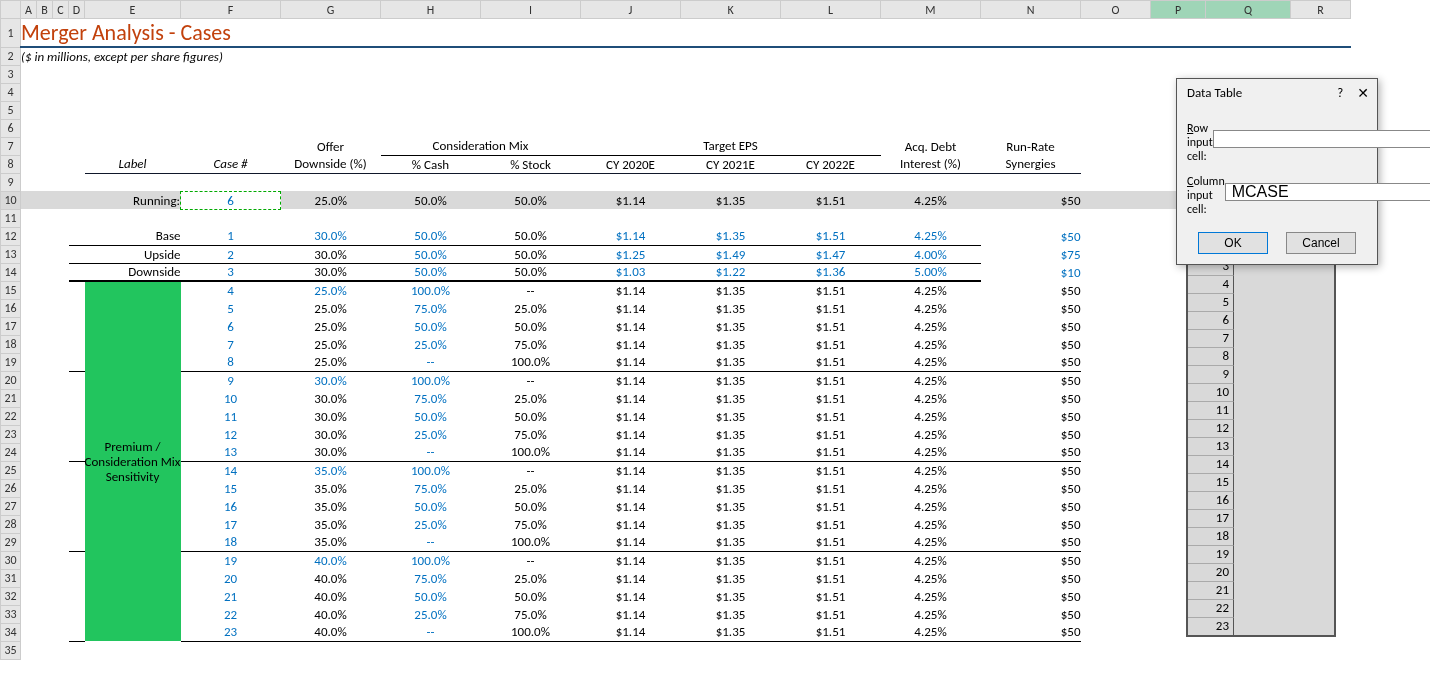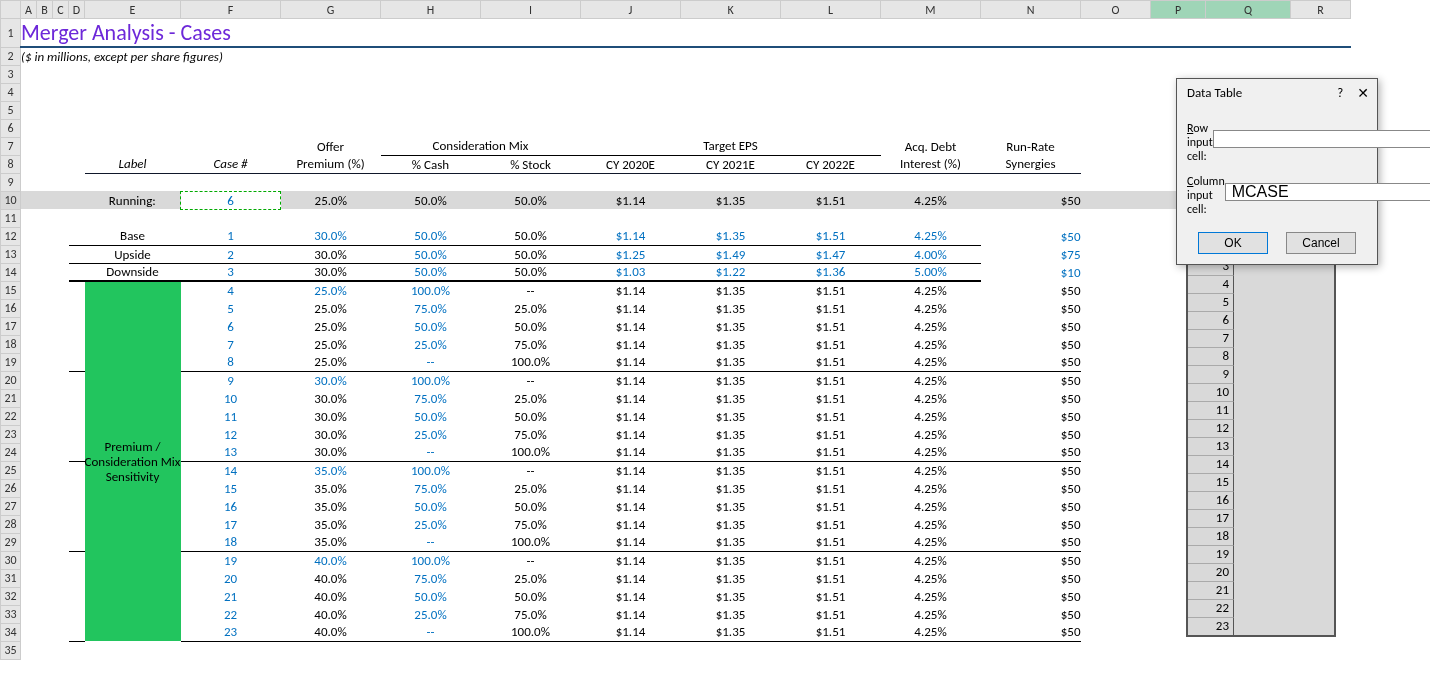--- a/index.html
+++ b/index.html
@@ -32,35 +32,35 @@
   .rowhdr, .colhdr, .corner {
     background: #e6e6e6;
     text-align: center;
     font-size: 12px;
     color: #333;
     border: 1px solid #ccc;
   }
   .colhdr.sel { background: #9fd5b7; }
   .rowhdr { width: 20px; }
   .title {
-    color: #6d28d9;
+    color: #c2410c;
     font-size: 22px;
     font-weight: bold;
     font-family: Calibri, Arial, sans-serif;
     padding-left: 4px;
     border-bottom: 2px solid #1f4e79;
   }
   .subtitle {
     font-style: italic;
     font-size: 13px;
     padding-left: 4px;
   }
   .center { text-align: center; }
   .right { text-align: right; padding-right: 6px; }
-  .left { text-align: center; padding-left: 4px; }
+  .left { text-align: right; padding-left: 4px; }
   .bold { font-weight: bold; }
   .italic { font-style: italic; }
   .blue { color: #0070c0; }
   .hdr-cell {
     font-weight: bold;
     text-align: center;
     border-bottom: 1px solid #0f172a;
   }
   .running-row td {
     background: #d9d9d9;
@@ -313,21 +313,21 @@
           <td></td>
         </tr>
         <tr>
           <td class="rowhdr">8</td>
           <td></td>
           <td></td>
           <td></td>
           <td></td>
           <td class="hdr-cell italic">Label</td>
           <td class="hdr-cell italic">Case #</td>
-          <td class="hdr-cell">Premium (%)</td>
+          <td class="hdr-cell">Downside (%)</td>
           <td class="hdr-cell">% Cash</td>
           <td class="hdr-cell">% Stock</td>
           <td class="hdr-cell">CY 2020E</td>
           <td class="hdr-cell">CY 2021E</td>
           <td class="hdr-cell">CY 2022E</td>
           <td class="hdr-cell">Interest (%)</td>
           <td class="hdr-cell">Synergies</td>
           <td></td>
           <td></td>
           <td></td>

